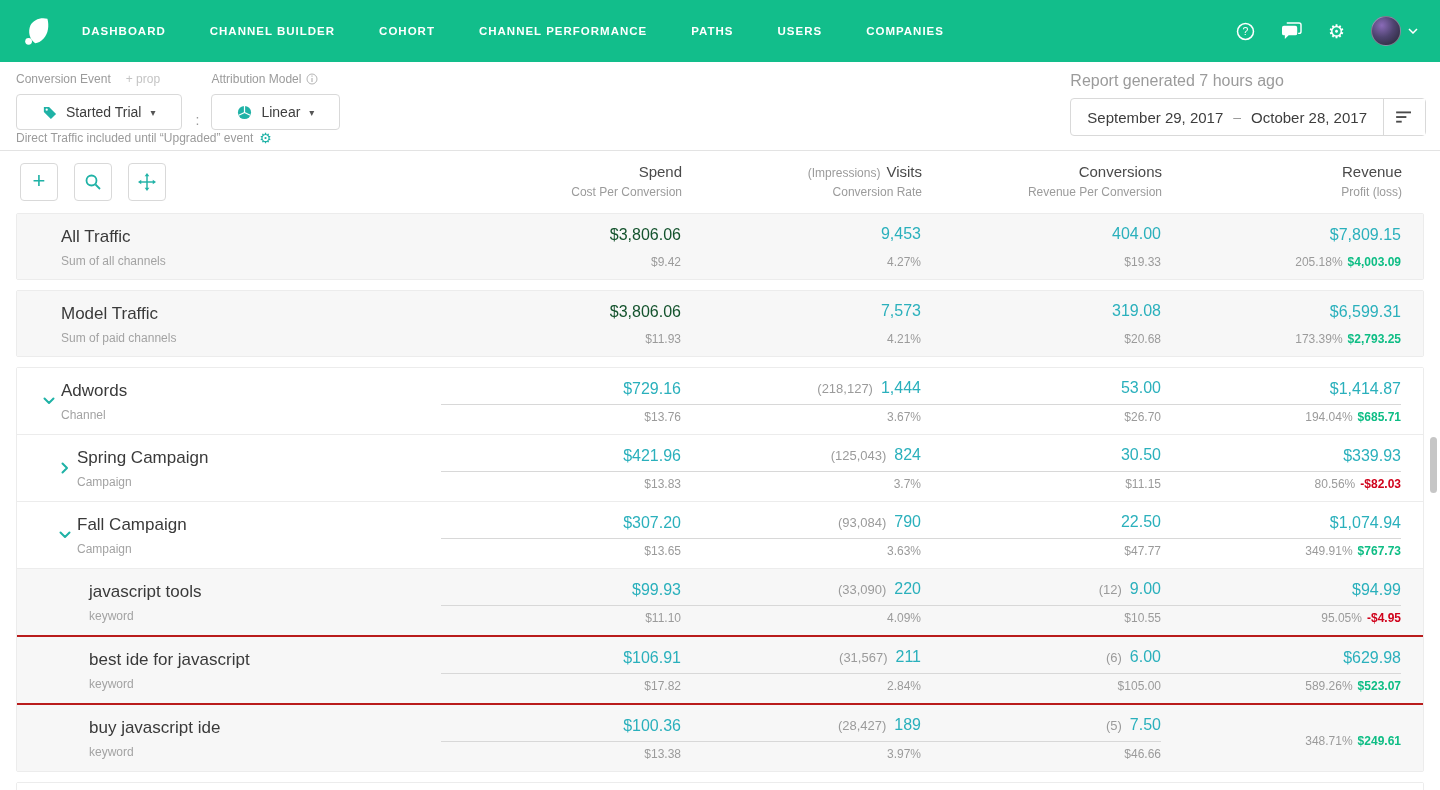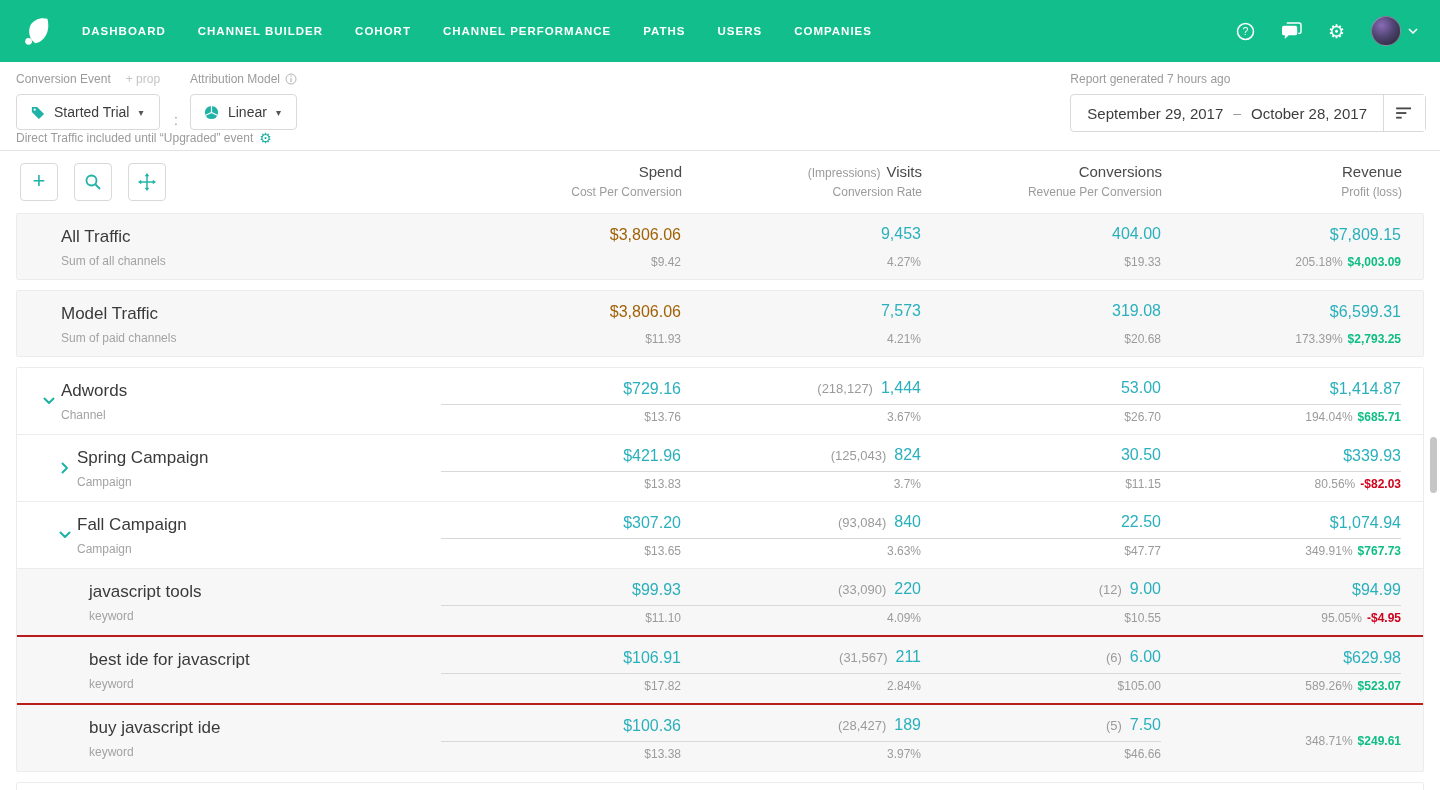--- a/index.html
+++ b/index.html
@@ -2,46 +2,46 @@
 <html><head>
 <meta charset="utf-8">
 <style>
   * { box-sizing: border-box; margin: 0; padding: 0; }
   html,body { width:1440px; height:790px; overflow:hidden; background:#fff;
     font-family:"Liberation Sans", sans-serif; color:#3d3d3d; }
 
   
   .topnav { height:62px; background:#12be8b; display:flex; align-items:center; padding:0 22px; }
   .logo { width:34px; height:34px; margin-right:26px; display:flex; align-items:center; }
-  .nav-items { display:flex; align-items:center; gap:32px; }
+  .nav-items { display:flex; align-items:center; gap:44px; }
   .nav-item { color:#fff; font-size:11.5px; font-weight:bold; letter-spacing:1px; cursor:pointer; white-space:nowrap; }
   .nav-right { margin-left:auto; display:flex; align-items:center; gap:26px; }
   .nav-ico { display:flex; align-items:center; cursor:pointer; }
   .gear-glyph { color:#fff; font-size:19px; line-height:1; }
   .avatar { width:30px; height:30px; border-radius:50%;
     background: radial-gradient(circle at 35% 30%, #8a6bb8 0%, #4f4470 45%, #23232f 100%);
     border:1px solid rgba(255,255,255,.35); }
   .avatar-wrap { display:flex; align-items:center; gap:7px; cursor:pointer; }
 
   
   .filterbar { position:relative; height:89px; border-bottom:1px solid #e3e3e3; background:#fff; }
   .filter-left { position:absolute; left:16px; top:10px; display:flex; }
   .fgroup { margin-right:14px; }
   .flabel { font-size:12px; color:#9b9b9b; margin-bottom:8px; display:flex; align-items:center; gap:5px; }
   .prop { color:#c4c4c4; margin-left:10px; }
-  .dropdown { display:flex; align-items:center; gap:9px; height:36px; padding:0 13px;
+  .dropdown { display:flex; align-items:center; gap:9px; height:36px; padding:0 25px;
     border:1px solid #d9d9d9; border-radius:4px; background:#fff; cursor:pointer; }
   .dropdown-label { font-size:14px; color:#3d3d3d; }
   .dd-caret { font-size:10px; color:#555; }
   .colon { font-size:14px; color:#9b9b9b; margin:40px 12px 0 0; }
   .fnote { position:absolute; left:16px; top:69px; font-size:12px; color:#9b9b9b;
     display:flex; align-items:center; gap:6px; }
   .fnote .gear-glyph { color:#1fb2a6; font-size:14px; cursor:pointer; }
   .filter-right { position:absolute; right:14px; top:10px; display:flex; flex-direction:column; align-items:flex-start; }
-  .report-generated { font-size:12px; color:#9b9b9b; margin-bottom:8px; }
+  .report-generated { font-size:16px; color:#9b9b9b; margin-bottom:8px; }
   .date-control { display:flex; align-items:stretch; border:1px solid #d9d9d9; border-radius:4px; background:#fff; height:38px; }
   .date-range { display:flex; align-items:center; padding:0 16px; gap:10px; cursor:pointer; }
   .date-text { font-size:15px; color:#3d3d3d; }
   .date-sep { font-size:14px; color:#9b9b9b; }
   .date-filter-btn { width:42px; display:flex; align-items:center; justify-content:center;
     border-left:1px solid #d9d9d9; cursor:pointer; background:#fff; }
 
   
   .table-head { display:flex; align-items:flex-start; padding:12px 38px 12px 20px; }
   .toolbar { flex:1; display:flex; gap:16px; }
@@ -65,21 +65,21 @@
   .ind2 .label-cell { padding-left:54px; }
   .chevron { width:18px; display:flex; align-items:center; cursor:pointer; flex:none; }
   .chevron.chev-none { visibility:hidden; }
   .chevron.chev-right svg { transform:rotate(-90deg); }
   .row-title { font-size:17px; color:#3a3a3a; line-height:22px; }
   .row-sub { font-size:12px; color:#a3a3a3; margin-top:6px; line-height:14px; }
   .cell { width:240px; flex:none; display:flex; flex-direction:column; align-items:flex-end; justify-content:center; }
   .cell .main { width:100%; text-align:right; font-size:16px; line-height:20px; padding-bottom:5px;
     white-space:nowrap; color:#2ab0bc; }
   .row.accent .cell .main { border-bottom:1px solid #d8d8d8; cursor:pointer; }
-  .row.flat .cell-spend .main { color:#a16207; }
+  .row.flat .cell-spend .main { color:#14532d; }
   .cell .sub { width:100%; text-align:right; font-size:12px; color:#9b9b9b; margin-top:5px; white-space:nowrap; }
   .prefix { color:#9b9b9b; font-size:13px; margin-right:8px; }
   .profit-amount { font-weight:bold; margin-left:5px; }
   .profit-amount.green { color:#0dbd84; }
   .profit-amount.red { color:#d0021b; }
 
   
   .scroll-thumb { position:fixed; right:3px; top:437px; width:7px; height:56px;
     background:#c6c6c6; border-radius:4px; cursor:pointer; }
 </style>
@@ -383,21 +383,21 @@
         <div class="row-title">Fall Campaign</div>
         <div class="row-sub">Campaign</div>
       </div>
     </div>
     <div class="cell cell-spend">
       <div class="main">$307.20</div>
       <div class="sub">$13.65</div>
     </div>
     <div class="cell cell-visits">
       <div class="main">
-        <span class="prefix">(93,084)</span><span>840</span>
+        <span class="prefix">(93,084)</span><span>790</span>
       </div>
       <div class="sub">3.63%</div>
     </div>
     <div class="cell cell-conversions">
       <div class="main">
         <span class="prefix"></span><span>22.50</span>
       </div>
       <div class="sub">$47.77</div>
     </div>
     <div class="cell cell-revenue">

